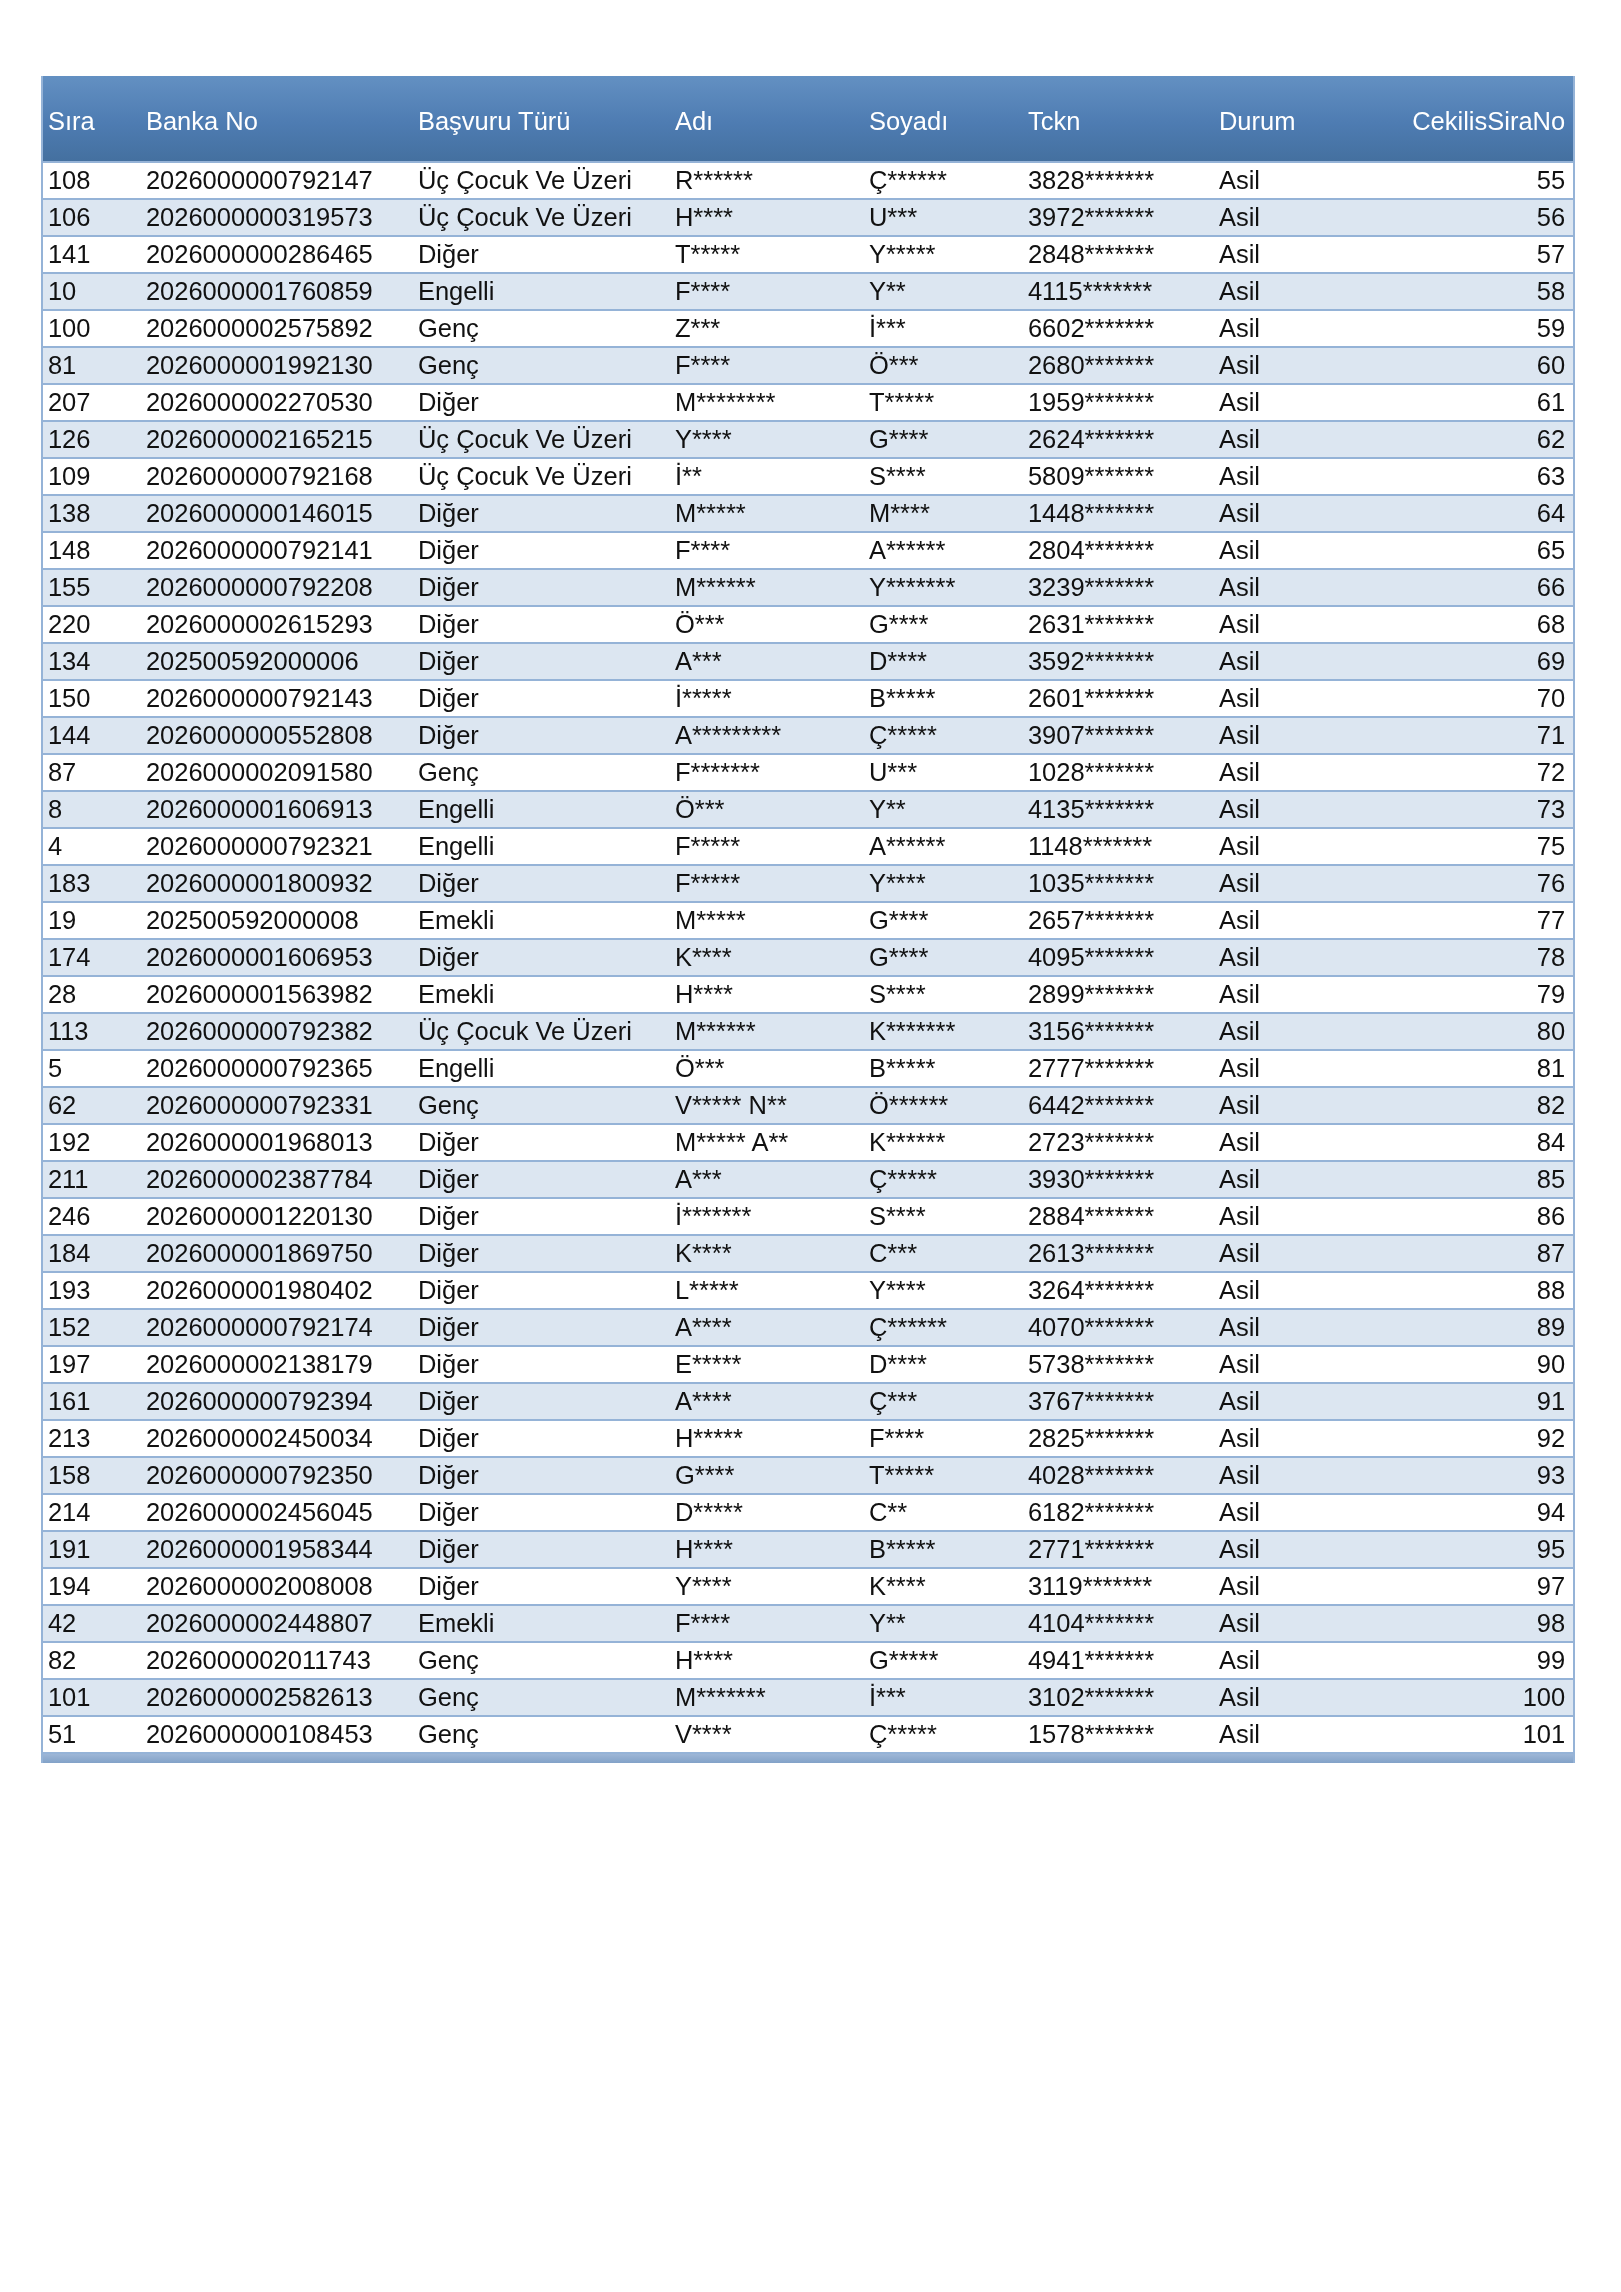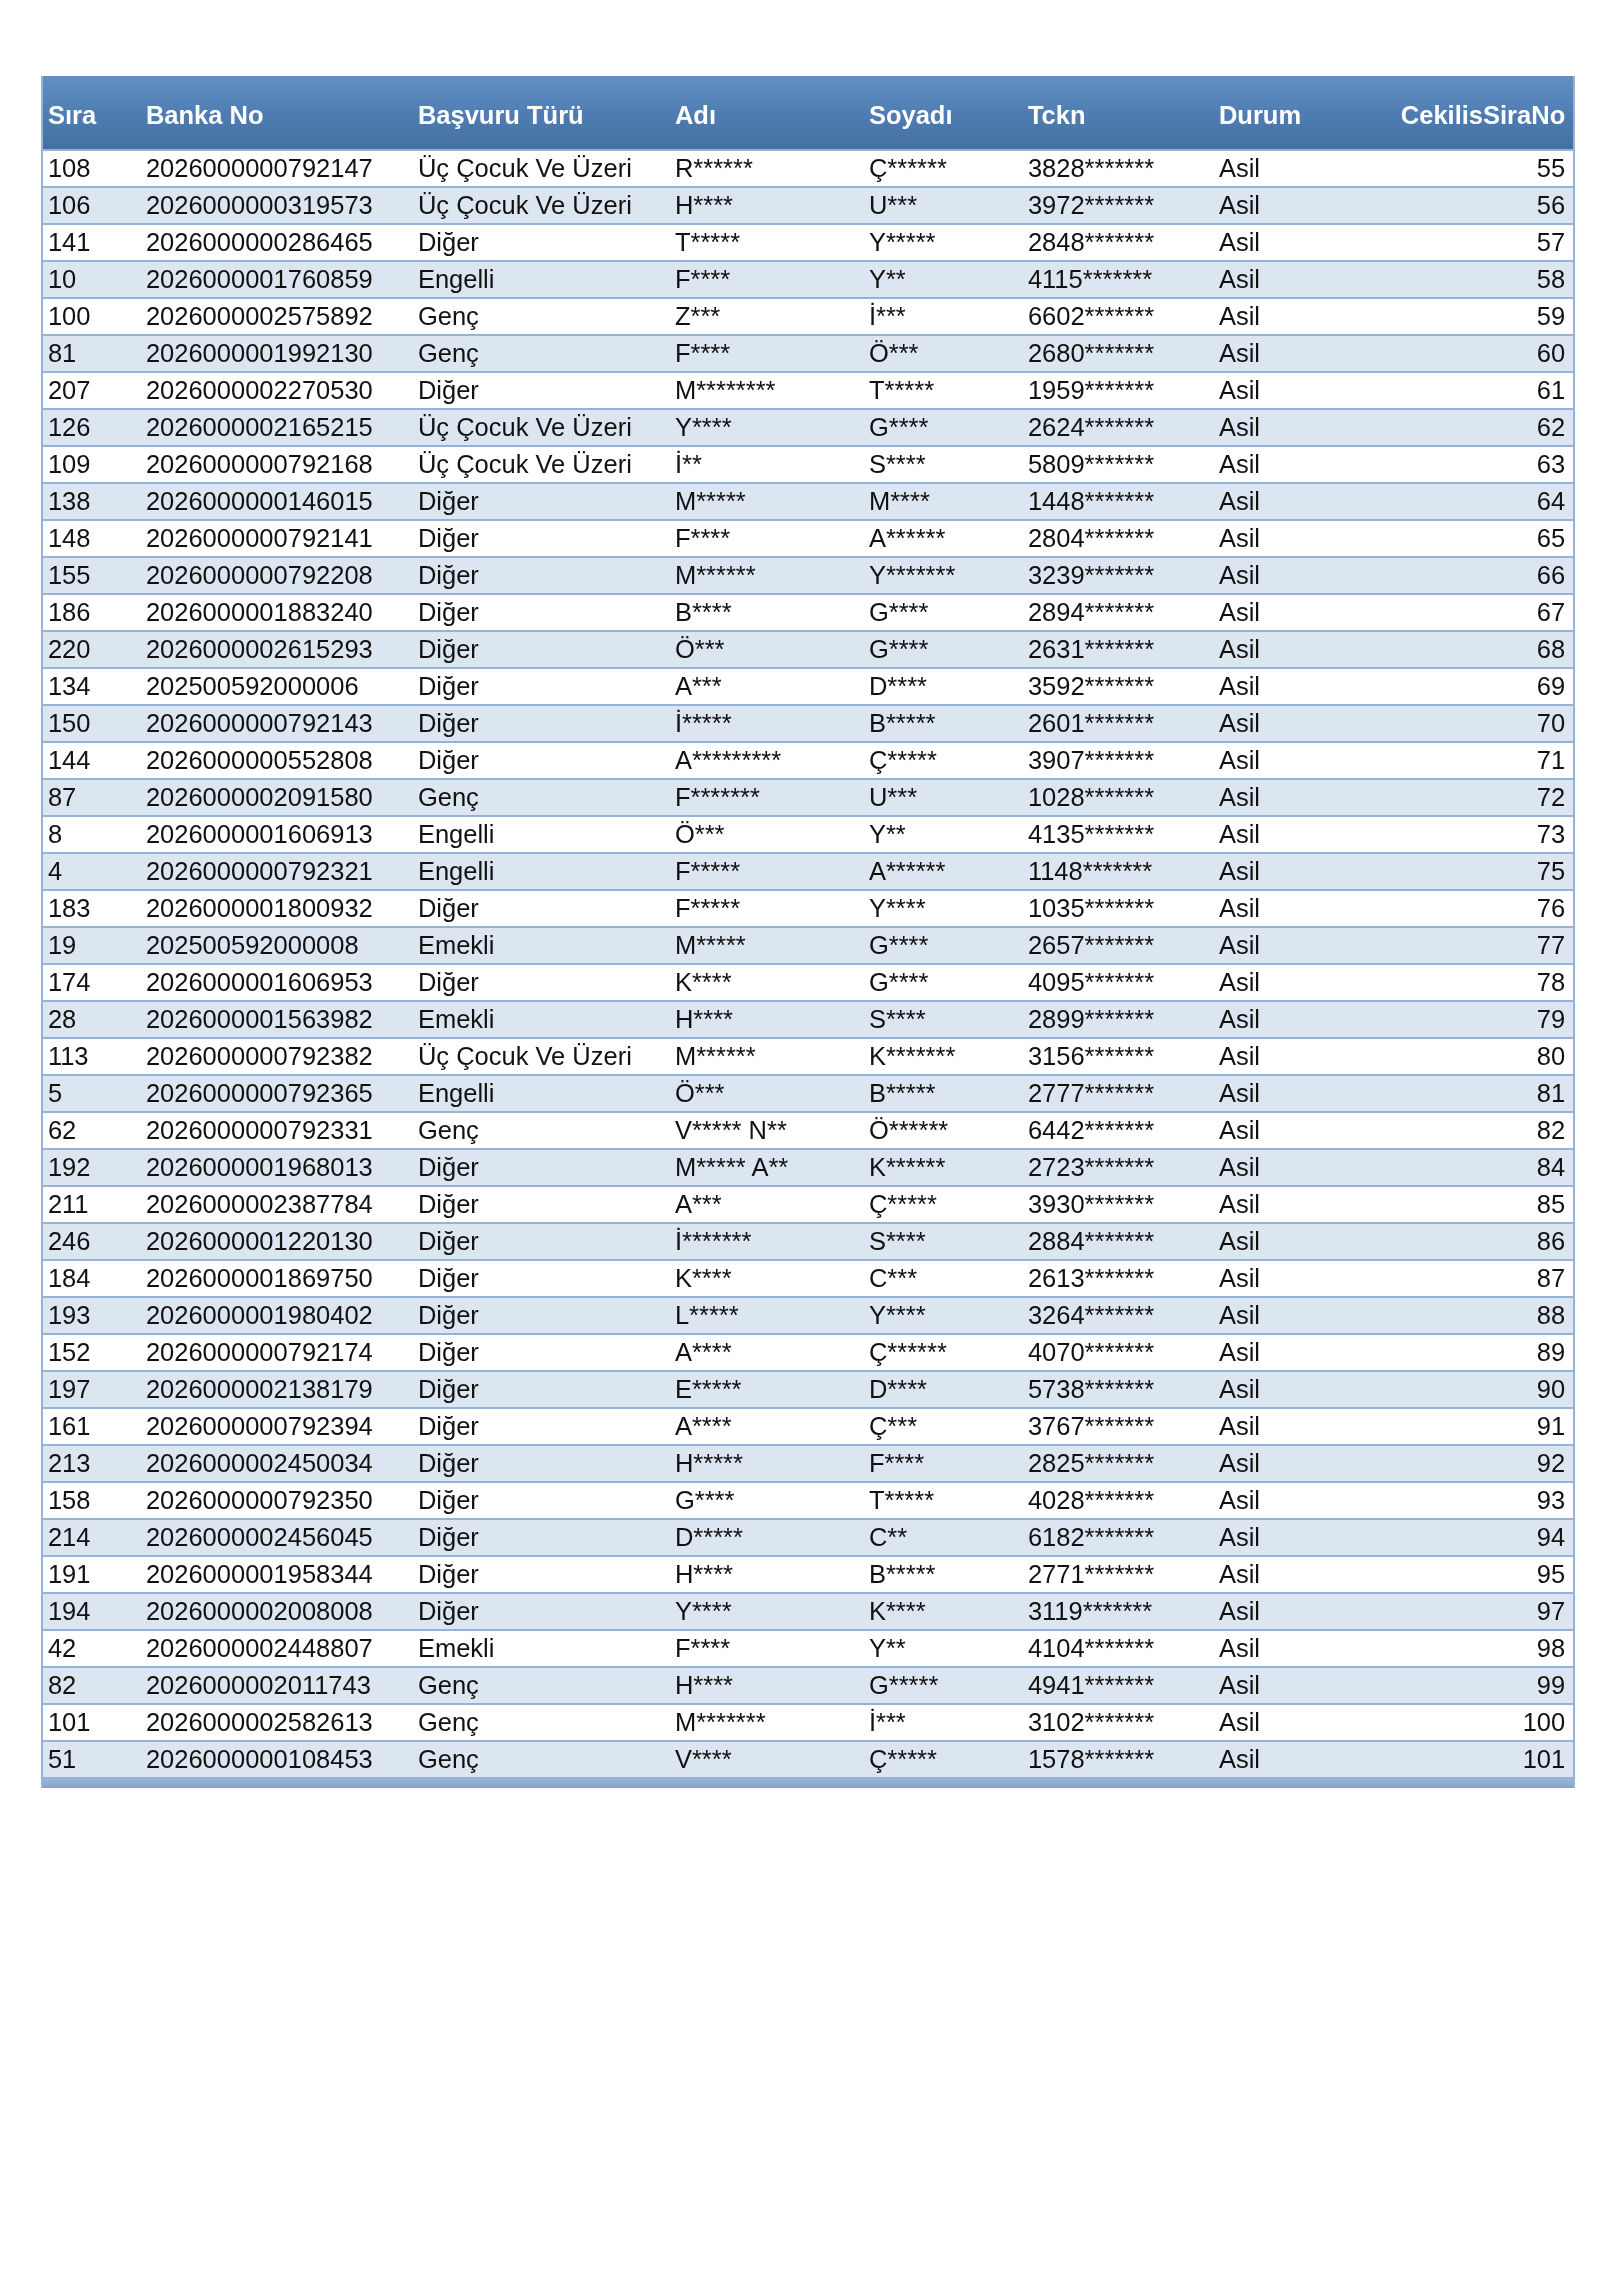--- a/index.html
+++ b/index.html
@@ -19,25 +19,25 @@
   }
   table{border-collapse:separate;border-spacing:0;width:100%;table-layout:fixed;}
   th,td{
     box-sizing:border-box;
     padding:0 7.8px 0 4.9px;
     white-space:nowrap;overflow:hidden;
     font-size:25.5px;
     text-align:left;
   }
   thead th{
-    height:73px;
+    height:85px;
     vertical-align:bottom;
-    padding-bottom:19px;
+    padding-bottom:25px;
     color:var(--header-text);
-    font-weight:bold;
+    font-weight:normal;
     background:linear-gradient(180deg,#6390c2 0%, #4e7cb2 55%, #44709f 100%);
   }
   tbody td{
     height:37px;
     border-top:2.9px solid var(--border);
     background:var(--row-bg);
     vertical-align:middle;
   }
   tbody tr:nth-child(even) td{background:var(--row-alt-bg);}
   .al-right{text-align:right;}
@@ -190,30 +190,20 @@
             <td class="al-left">155</td>
             <td class="al-left">2026000000792208</td>
             <td class="al-left">Diğer</td>
             <td class="al-left">M******</td>
             <td class="al-left">Y*******</td>
             <td class="al-left">3239*******</td>
             <td class="al-left">Asil</td>
             <td class="al-right">66</td>
           </tr>
           <tr>
-            <td class="al-left">186</td>
-            <td class="al-left">2026000001883240</td>
-            <td class="al-left">Diğer</td>
-            <td class="al-left">B****</td>
-            <td class="al-left">G****</td>
-            <td class="al-left">2894*******</td>
-            <td class="al-left">Asil</td>
-            <td class="al-right">67</td>
-          </tr>
-          <tr>
             <td class="al-left">220</td>
             <td class="al-left">2026000002615293</td>
             <td class="al-left">Diğer</td>
             <td class="al-left">Ö***</td>
             <td class="al-left">G****</td>
             <td class="al-left">2631*******</td>
             <td class="al-left">Asil</td>
             <td class="al-right">68</td>
           </tr>
           <tr>

